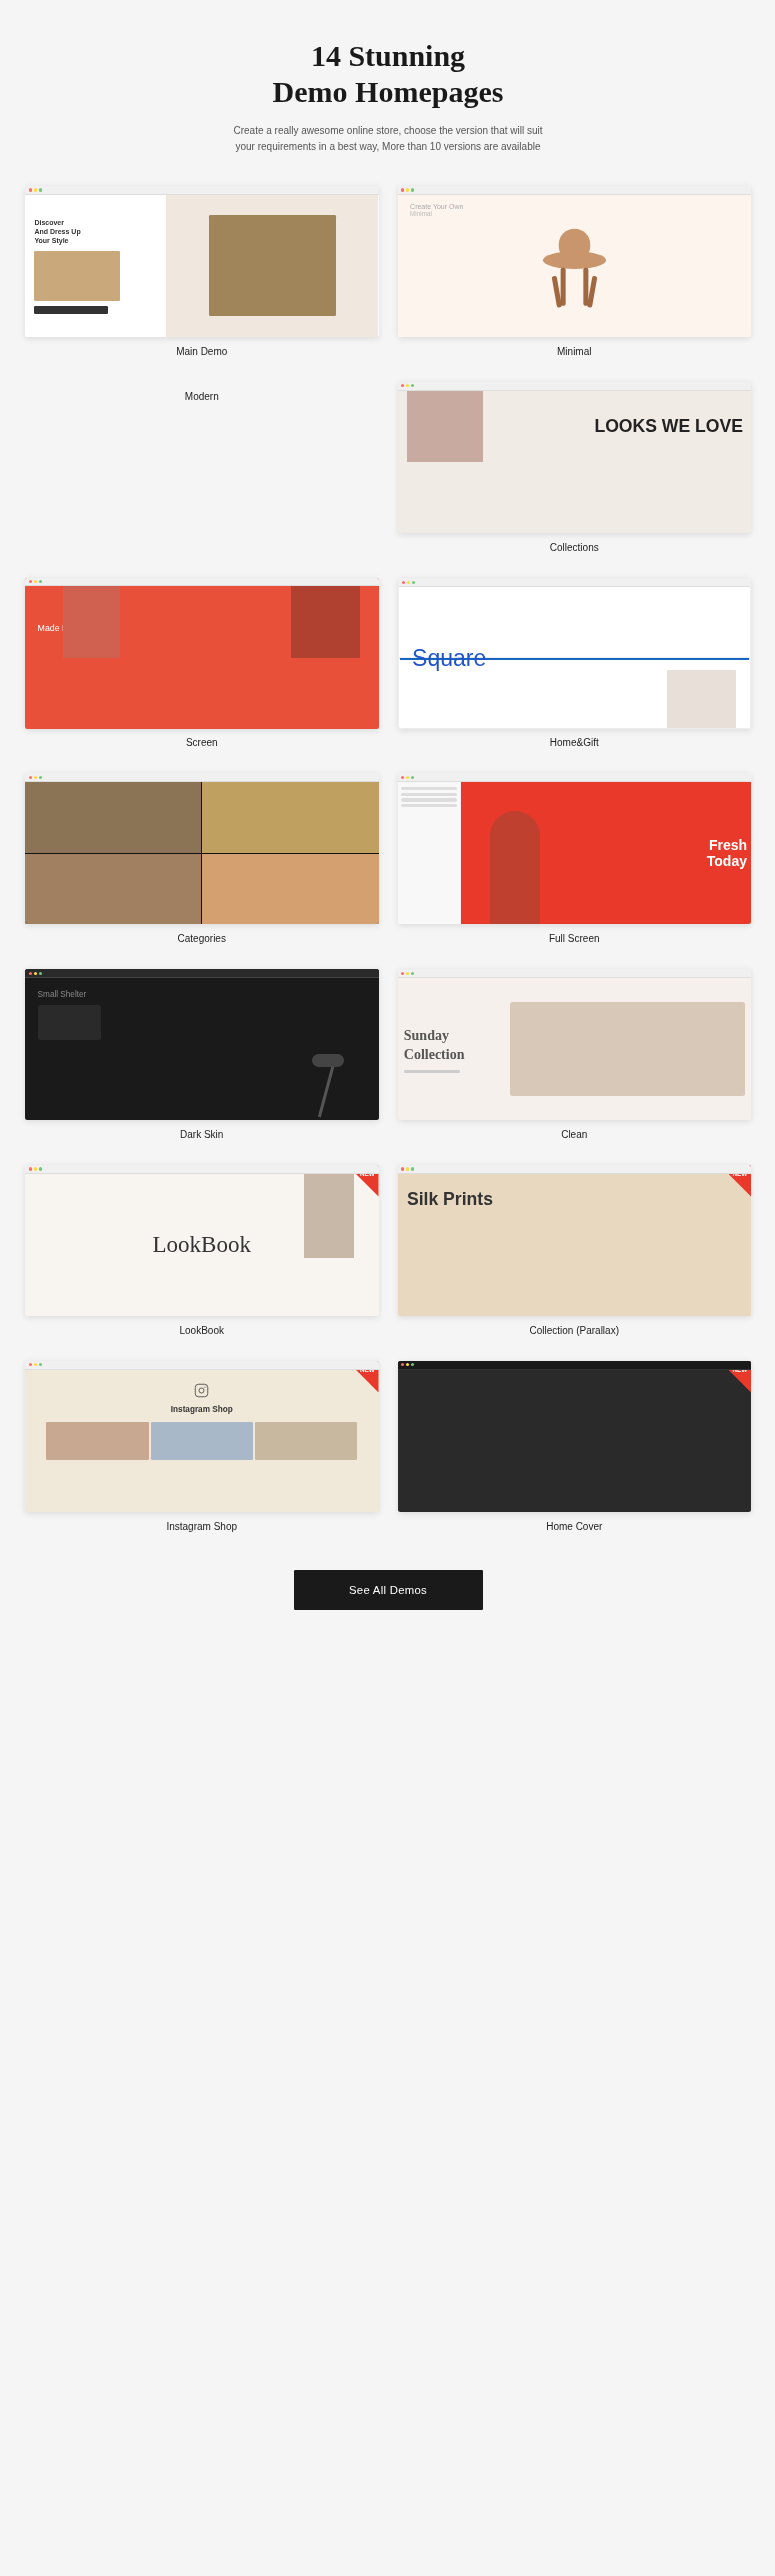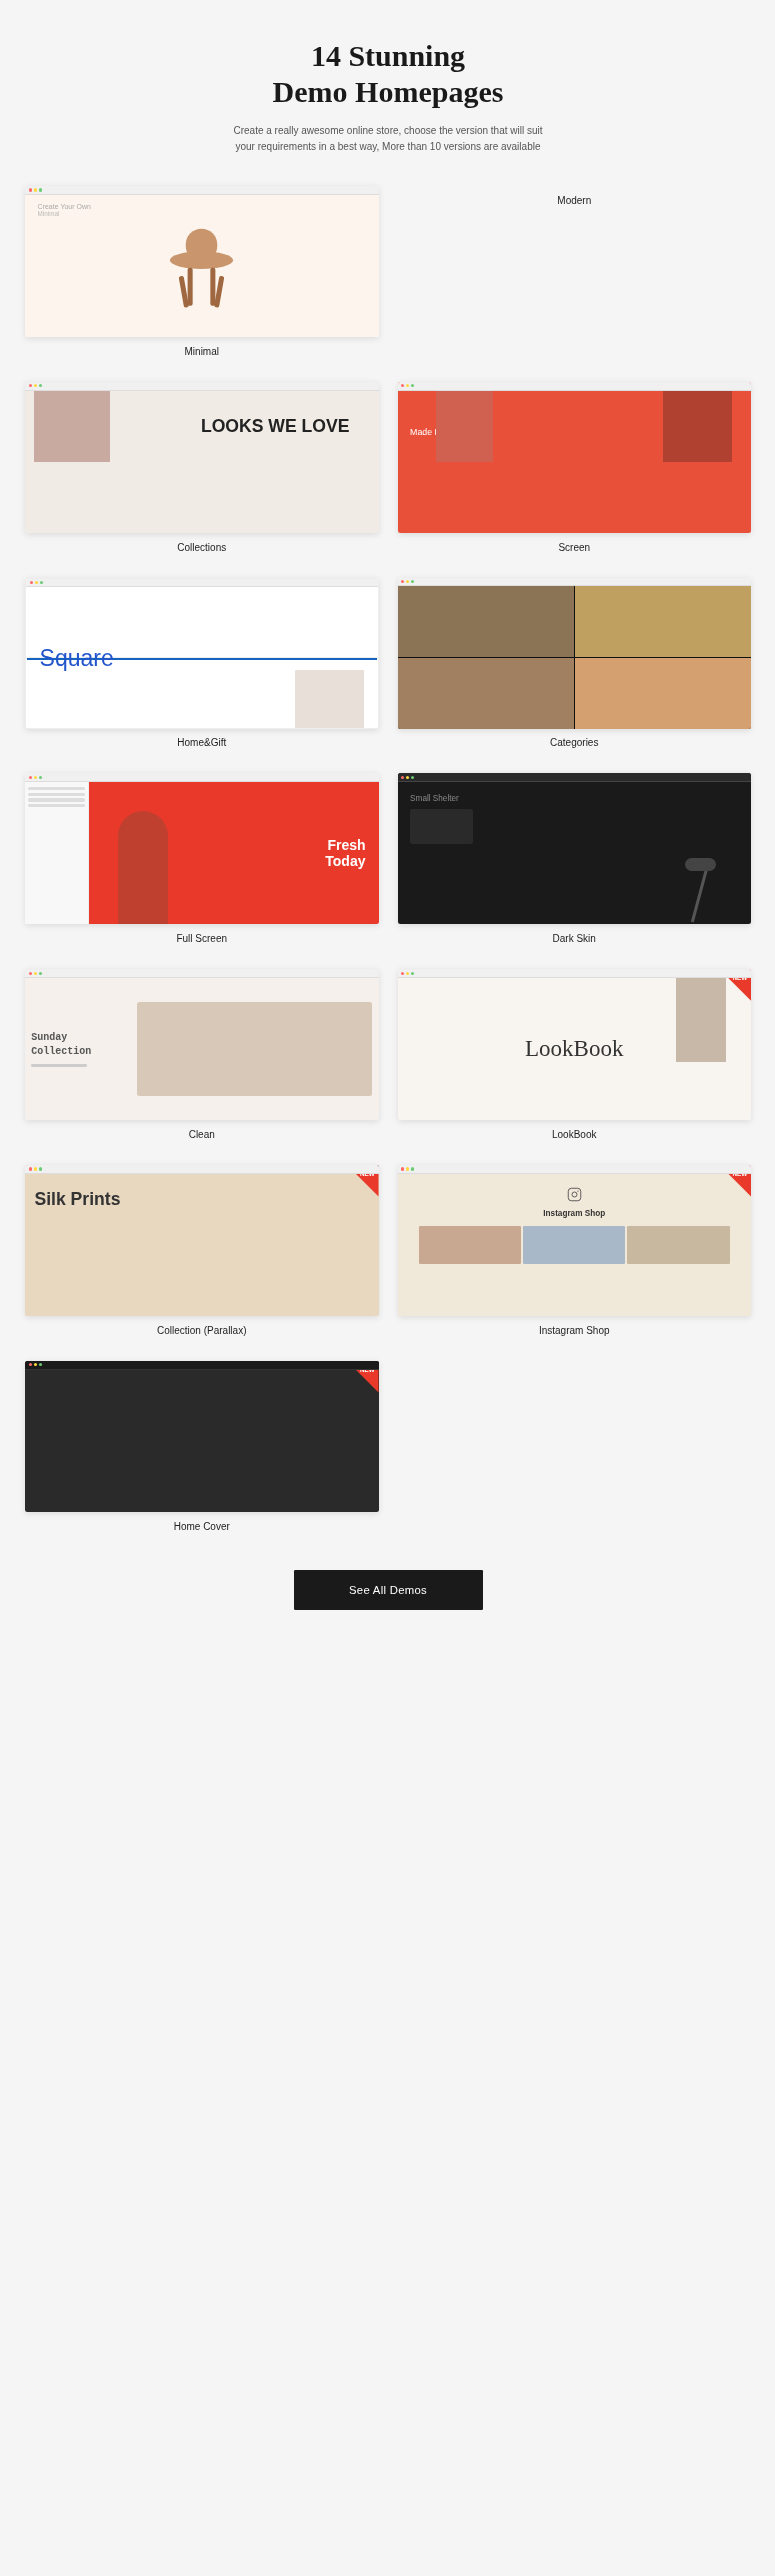--- a/index.html
+++ b/index.html
@@ -178,21 +178,21 @@
       align-items: center;
       justify-content: center;
       position: relative;
     }
     .thumb-collections .looks-text {
       font-size: 17.6px;
       font-weight: 900;
       color: #222;
       text-align: right;
       position: absolute;
-      right: 29px;
+      right: 8px;
       bottom: 25px;
       font-family: Arial, sans-serif;
       line-height: 1.1;
     }
     .thumb-collections .model {
       position: absolute;
       left: 9.4px;
       bottom: 0;
       width: 76px;
       height: 120px;
@@ -346,20 +346,38 @@
 
 <div class="page-wrapper">
 
   <div class="header">
     <h1>14 Stunning<br>Demo Homepages</h1>
     <p>Create a really awesome online store, choose the version that will suit your requirements in a best way, More than 10 versions are available</p>
   </div>
 
   <div class="demos-grid">
 
+    <div class="demo-item">
+      <div class="demo-thumb thumb-main">
+        <div class="browser-bar">
+          <div class="browser-dot r"></div>
+          <div class="browser-dot y"></div>
+          <div class="browser-dot g"></div>
+        </div>
+        <div class="left-panel" style="margin-top:8.8px;">
+          <div class="discover">Discover<br>And Dress Up<br>Your Style</div>
+          <div class="img-placeholder"></div>
+          <div class="shop-btn"></div>
+        </div>
+        <div class="right-panel" style="margin-top:8.8px;">
+          <div class="person"></div>
+        </div>
+      </div>
+      <span class="demo-label">Main Demo</span>
+    </div>
 
     <div class="demo-item">
       <div class="demo-thumb thumb-minimal">
         <div class="browser-bar">
           <div class="browser-dot r"></div>
           <div class="browser-dot y"></div>
           <div class="browser-dot g"></div>
         </div>
         <div style="margin-top:8.8px; width:100%; height:100%; background:#fdf5ed; display:flex; align-items:center; justify-content:center; position:relative;">
           <div style="position:absolute; top:12.6px; left:12.6px;">
@@ -462,21 +480,21 @@
         </div>
         <div style="margin-top:8.8px; display:flex; width:100%; height:calc(100%-8.8px); flex:1;">
 
           <div style="width:18%; background:#f8f8f8; border-right:0.6px solid #eee; padding:5px 3.1px;">
             <div style="height:3.1px;background:#ddd;border-radius:1.9px;margin-bottom:2.5px;"></div>
             <div style="height:3.1px;background:#ddd;border-radius:1.9px;margin-bottom:2.5px;"></div>
             <div style="height:3.1px;background:#ddd;border-radius:1.9px;margin-bottom:2.5px;"></div>
             <div style="height:3.1px;background:#ddd;border-radius:1.9px;"></div>
           </div>
 
-          <div style="flex:1; background:#e8392a; display:flex; align-items:center; justify-content:flex-end; padding-right:13px; position:relative;">
+          <div style="flex:1; background:#e8392a; display:flex; align-items:center; justify-content:flex-end; padding-right:4px; position:relative;">
 
             <div style="position:absolute;left:10%;bottom:0;width:50px;height:113px;background:#c04030;border-radius:25px 25px 0 0;"></div>
             <div style="font-size:14px; font-weight:bold; color:white; text-align:right; font-family:Arial,sans-serif; line-height:1.2; z-index:2;">Fresh<br>Today</div>
           </div>
         </div>
       </div>
       <span class="demo-label">Full Screen</span>
     </div>
 
     <div class="demo-item">
@@ -501,21 +519,21 @@
 
     <div class="demo-item">
       <div class="demo-thumb thumb-clean" style="background:#f5f0eb; position:relative; overflow:hidden;">
         <div class="browser-bar">
           <div class="browser-dot r"></div>
           <div class="browser-dot y"></div>
           <div class="browser-dot g"></div>
         </div>
         <div style="margin-top:8.8px; display:flex; width:100%; height:calc(100%-8.8px); flex:1;">
           <div style="width:30%; padding:12.6px 6.3px; display:flex; flex-direction:column; justify-content:center;">
-            <div style="font-size:10px; font-weight:bold; color:#555; font-family:Liberation Mono, monospace; line-height:1.4;">Sunday
+            <div style="font-size:14px; font-weight:bold; color:#555; font-family:Liberation Serif, serif; line-height:1.4;">Sunday
 Collection</div>
             <div style="height:2.5px;background:#ccc;border-radius:1.3px;margin-top:5px;width:60%;"></div>
           </div>
           <div style="flex:1; display:flex; align-items:center; justify-content:center; padding:6.3px;">
             <div style="width:100%; height:94px; background:#d8c8b8; border-radius:2.5px;"></div>
           </div>
         </div>
       </div>
       <span class="demo-label">Clean</span>
     </div>

